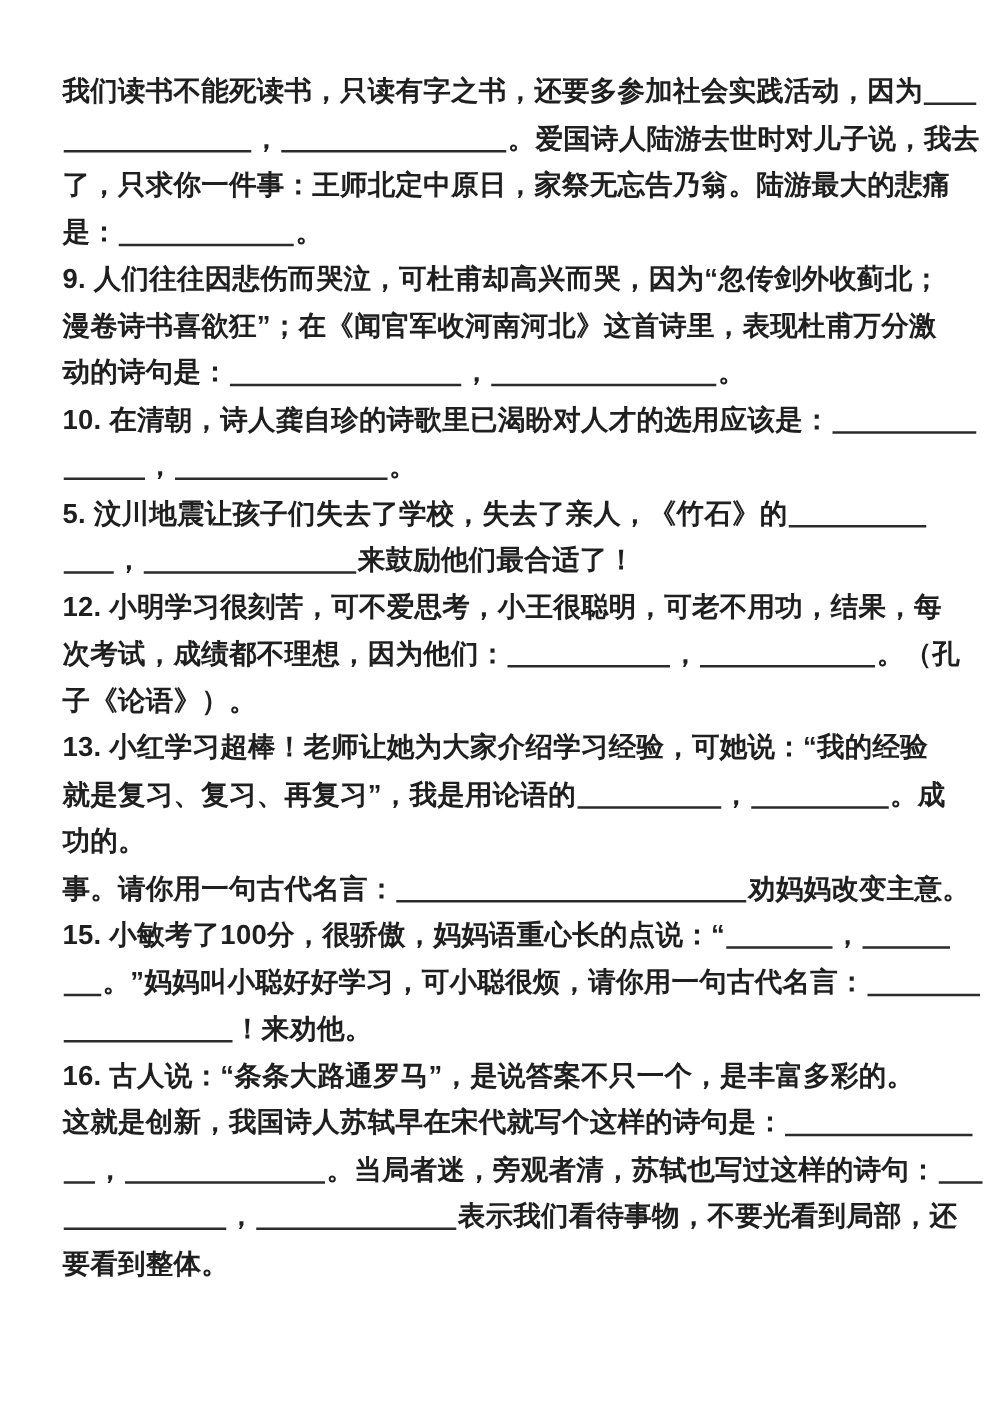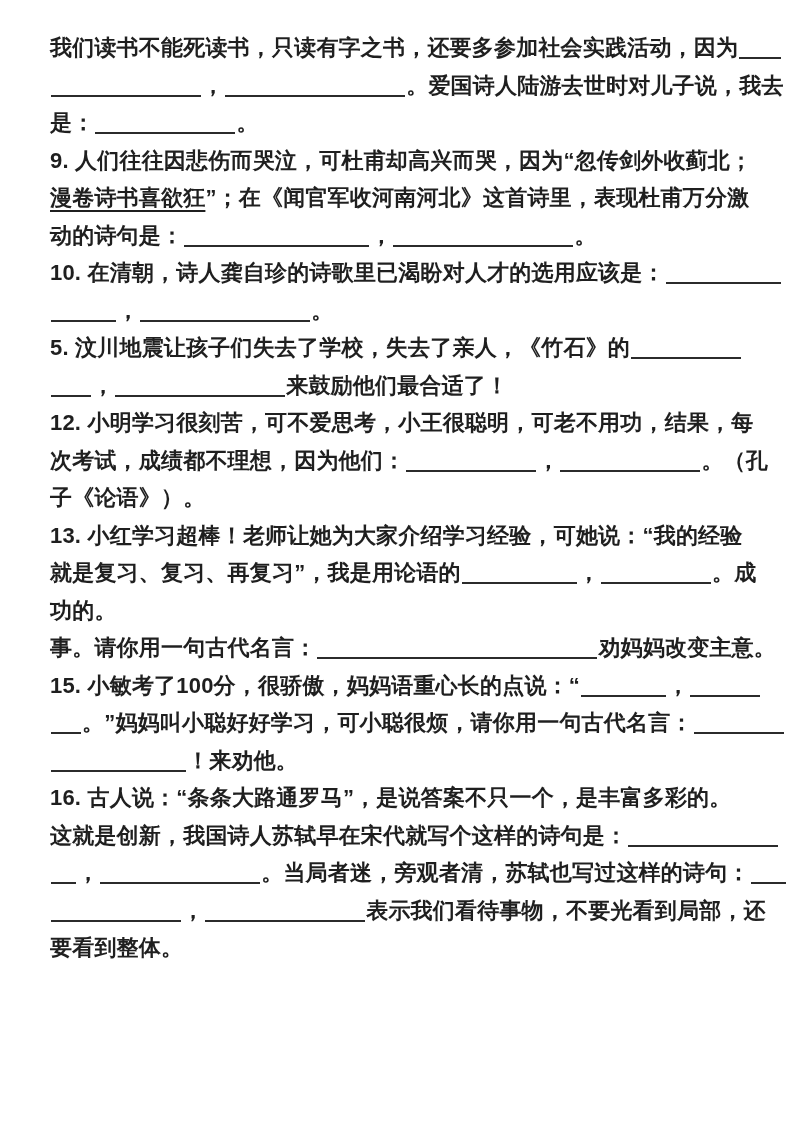--- a/index.html
+++ b/index.html
@@ -11,52 +11,52 @@
     width: 793px;
     height: 1122px;
     overflow: hidden;
     font-family: "Liberation Sans", "DejaVu Sans", sans-serif;
     color: #1f1f1f;
   }
   .doc {
     box-sizing: border-box;
     width: 793px;
     height: 1122px;
-    padding: 29px 14px 0 50px;
+    padding: 54px 14px 0 50px;
   }
   .line {
     height: 37.5px;
     line-height: 37.5px;
     font-size: 22px;
     font-weight: 600;
     white-space: nowrap;
     letter-spacing: 0.2px;
   }
   .line span.t {
     display: inline;
   }
   .blank {
     display: inline-block;
     height: 12px;
     border-bottom: 2px solid #2b2b2b;
     vertical-align: -4px;
     margin: 0 1px;
   }
   .ul {
-    text-decoration: underline;
     text-underline-offset: 5px;
     text-decoration-thickness: 1.5px;
   }
 </style>
 </head>
 <body>
 
 <main class="doc" id="doc">
     <div class="line"><span class="t">我们读书不能死读书，只读有字之书，还要多参加社会实践活动，因为</span><span class="blank" style="width: 42px;"></span></div>
     <div class="line"><span class="blank" style="width: 150px;"></span><span class="t">，</span><span class="blank" style="width: 180px;"></span><span class="t">。爱国诗人陆游去世时对儿子说，我去</span></div>
+    <div class="line"><span class="t">了，只求你一件事：王师北定中原日，家祭无忘告乃翁。陆游最大的悲痛</span></div>
     <div class="line"><span class="t">是：</span><span class="blank" style="width: 140px;"></span><span class="t">。</span></div>
     <div class="line"><span class="t">9. 人们往往因悲伤而哭泣，可杜甫却高兴而哭，因为“忽传剑外收蓟北；</span></div>
     <div class="line"><span class="ul">漫卷诗书喜欲狂</span><span class="t">”；在《闻官军收河南河北》这首诗里，表现杜甫万分激</span></div>
     <div class="line"><span class="t">动的诗句是：</span><span class="blank" style="width: 185px;"></span><span class="t">，</span><span class="blank" style="width: 180px;"></span><span class="t">。</span></div>
     <div class="line"><span class="t">10. 在清朝，诗人龚自珍的诗歌里已渴盼对人才的选用应该是：</span><span class="blank" style="width: 115px;"></span></div>
     <div class="line"><span class="blank" style="width: 65px;"></span><span class="t">，</span><span class="blank" style="width: 170px;"></span><span class="t">。</span></div>
     <div class="line"><span class="t">5. 汶川地震让孩子们失去了学校，失去了亲人，《竹石》的</span><span class="blank" style="width: 110px;"></span></div>
     <div class="line"><span class="blank" style="width: 40px;"></span><span class="t">，</span><span class="blank" style="width: 170px;"></span><span class="t">来鼓励他们最合适了！</span></div>
     <div class="line"><span class="t">12. 小明学习很刻苦，可不爱思考，小王很聪明，可老不用功，结果，每</span></div>
     <div class="line"><span class="t">次考试，成绩都不理想，因为他们：</span><span class="blank" style="width: 130px;"></span><span class="t">，</span><span class="blank" style="width: 140px;"></span><span class="t">。（孔</span></div>

